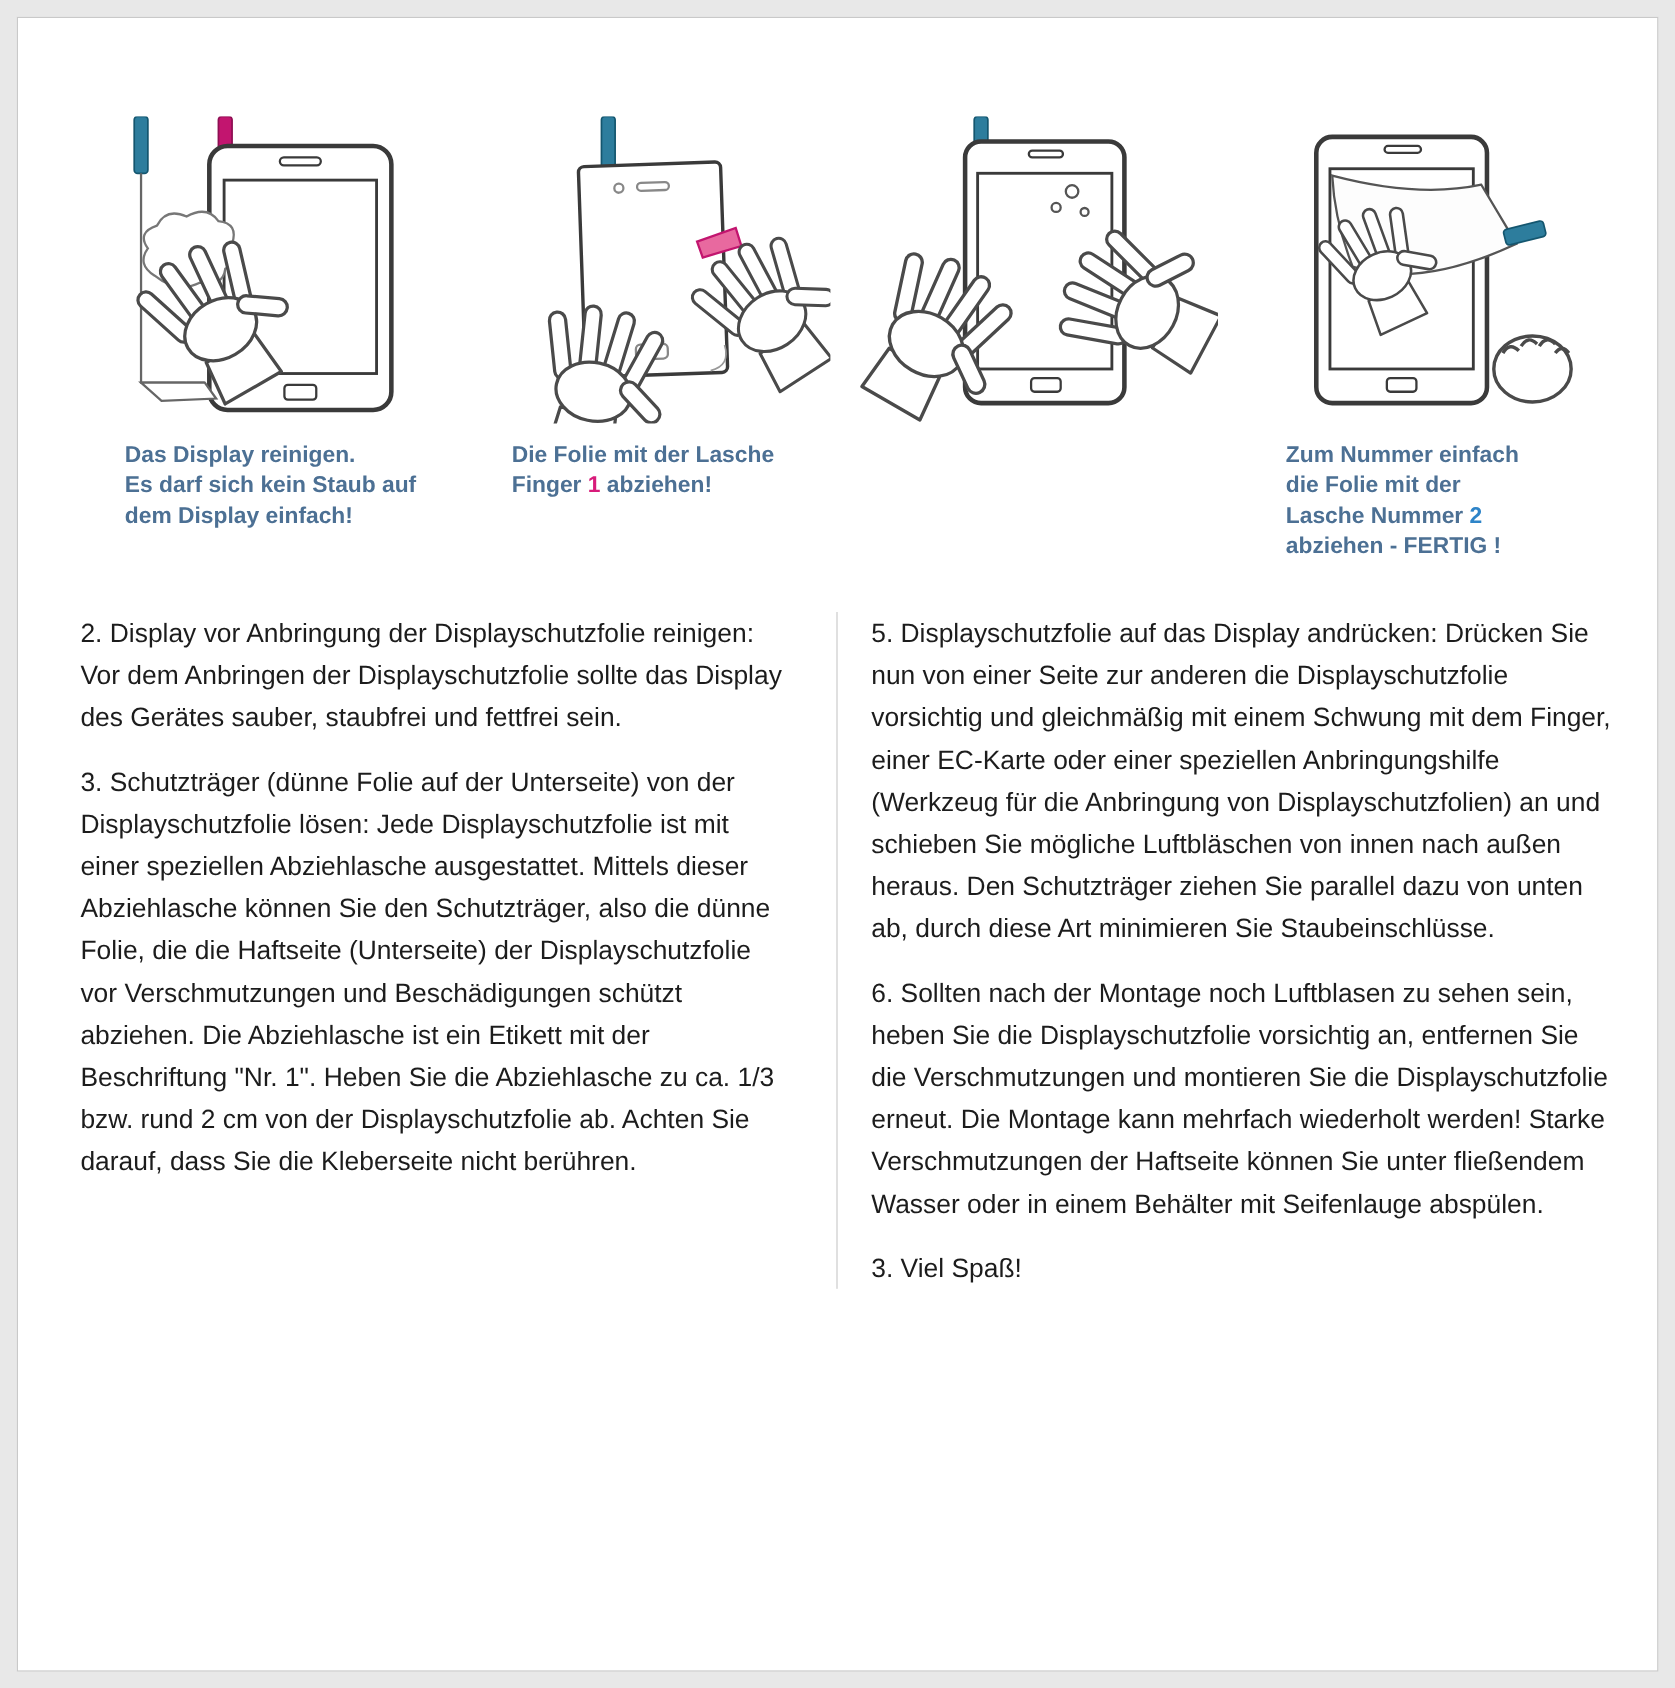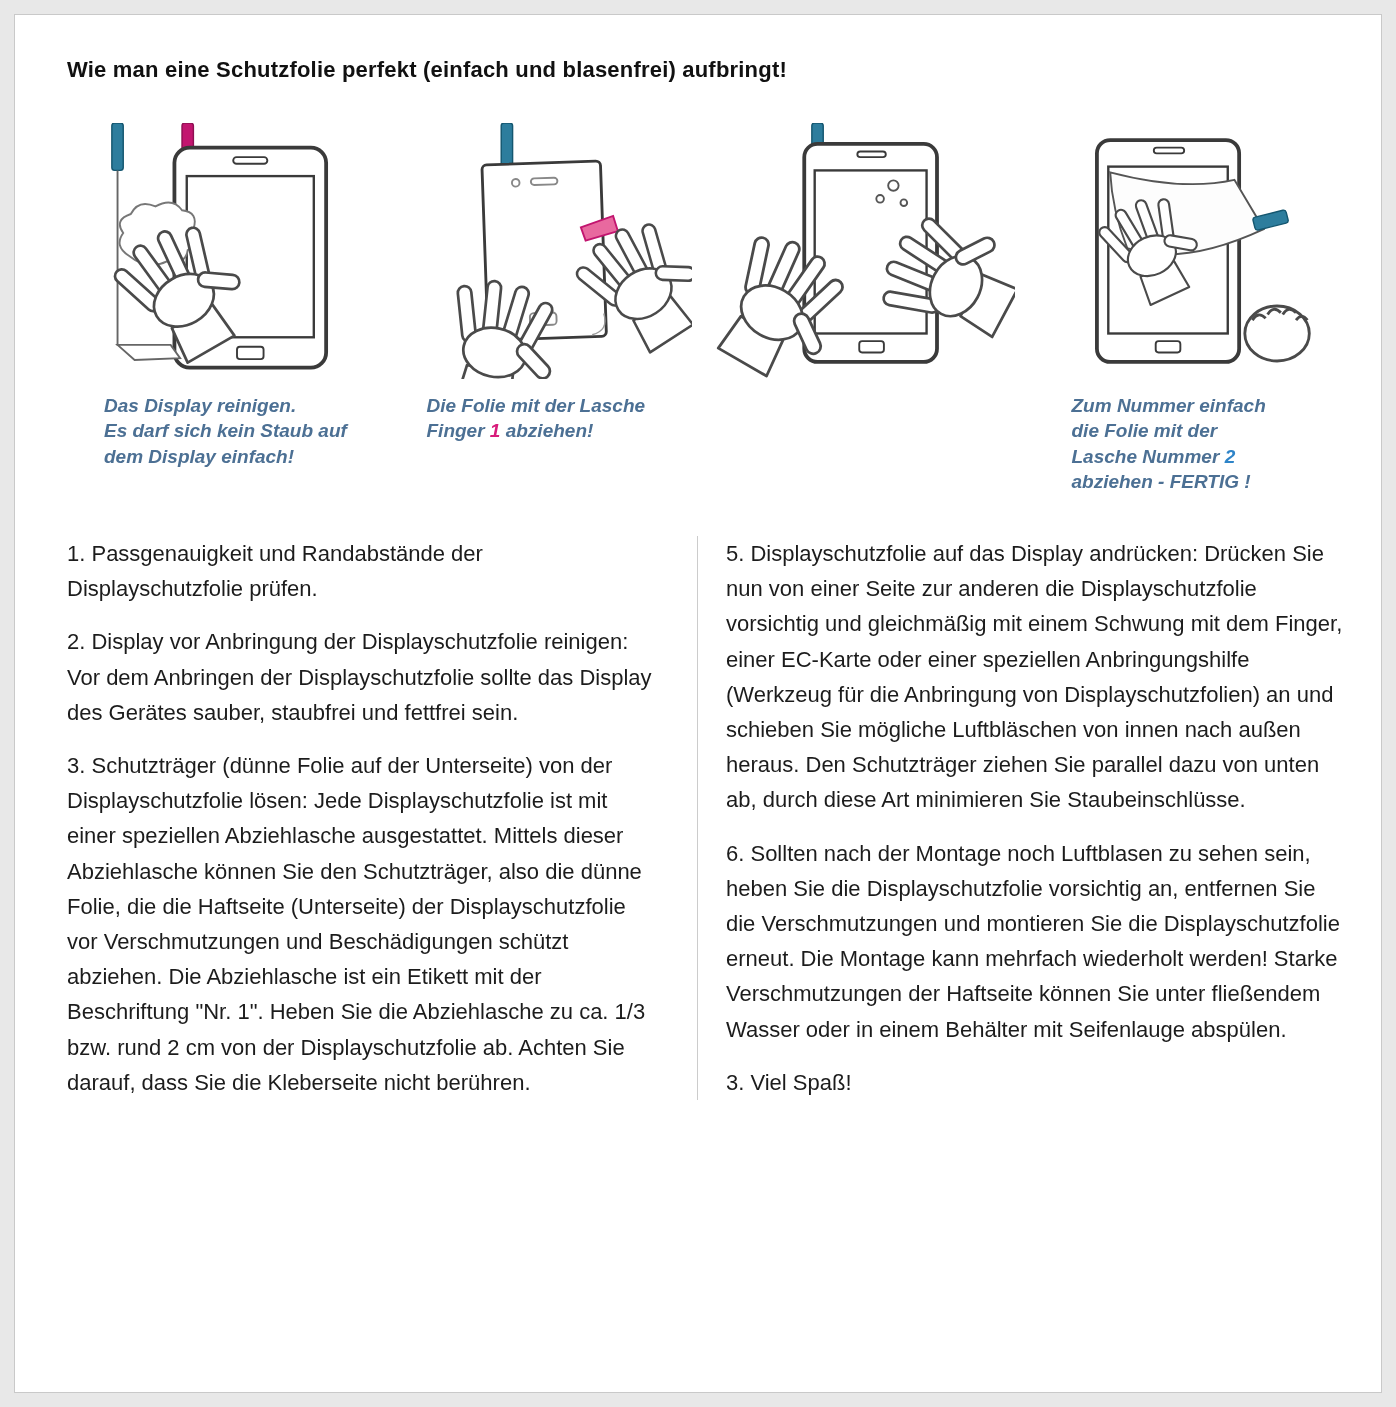--- a/index.html
+++ b/index.html
@@ -14,21 +14,21 @@
     width:1368px; height:1379px;
     background:#ffffff;
     border:1px solid #c9c9c9;
     padding:42px 38px 26px 38px;
     overflow:hidden;
   }
   .title {
     font-size:22px; font-weight:bold; color:#111111; letter-spacing:0.2px;
     padding-left:14px;
   }
-  .steps-row { display:flex; margin-top:40px;font-style:italic; }
+  .steps-row { display:flex; margin-top:40px; }
   .step { flex:1 1 0; display:flex; flex-direction:column; padding:0 6px; }
   .illus { width:100%; height:256px; display:block; }
   .caption {
     margin-top:14px; padding-left:45px;
     font-size:19px; font-weight:bold; line-height:1.33;
     color:#4c7094;
   }
   .num-pink { color:#d81b7a; }
   .num-blue { color:#2e84c8; }
   .columns { display:flex; margin-top:42px; }
@@ -50,21 +50,20 @@
       <rect x="22" y="-68" width="15" height="62" rx="7.5" transform="rotate(17 29.5 -6)"></rect>
       <path d="M-27,20 L-31,62 L29,62 L25,20 Z"></path>
       <ellipse cx="0" cy="0" rx="35" ry="27"></ellipse>
       <rect x="24" y="-16" width="16" height="46" rx="8" transform="rotate(-55 32 -8)"></rect>
     </g>
   </defs>
 </svg>
 
 <div class="sheet">
 
-  <div class="title">Wie man eine Schutzfolie perfekt (einfach und blasenfrei) aufbringt!</div>
 
   <div class="steps-row">
 
     <div class="step">
       <svg class="illus" viewBox="0 0 300 270">
         <rect x="42" y="0" width="12" height="50" rx="3" fill="#2d7d9d" stroke="#14566f" stroke-width="1.5"></rect>
         <rect x="116" y="0" width="12" height="44" rx="3" fill="#c2156f" stroke="#8e0f52" stroke-width="1.5"></rect>
         <g>
           <rect x="108" y="26" width="160" height="232" rx="16" fill="#ffffff" stroke="#3a3a3a" stroke-width="4"></rect>
           <rect x="121" y="56" width="134" height="170" fill="#ffffff" stroke="#3a3a3a" stroke-width="2.5"></rect>
@@ -145,21 +144,20 @@
         <span>die Folie mit der</span><br>
         <span><span>Lasche Nummer </span><span class="num-blue">2</span></span><br>
         <span>abziehen - FERTIG !</span>
       </div>
     </div>
 
   </div>
 
   <div class="columns">
     <div class="col col-left">
-      <p>1. Passgenauigkeit und Randabstände der Displayschutzfolie prüfen.</p>
       <p>2. Display vor Anbringung der Displayschutzfolie reinigen: Vor dem Anbringen der Displayschutzfolie sollte das Display des Gerätes sauber, staubfrei und fettfrei sein.</p>
       <p>3. Schutzträger (dünne Folie auf der Unterseite) von der Displayschutzfolie lösen: Jede Displayschutzfolie ist mit einer speziellen Abziehlasche ausgestattet. Mittels dieser Abziehlasche können Sie den Schutzträger, also die dünne Folie, die die Haftseite (Unterseite) der Displayschutzfolie vor Verschmutzungen und Beschädigungen schützt abziehen. Die Abziehlasche ist ein Etikett mit der Beschriftung "Nr. 1". Heben Sie die Abziehlasche zu ca. 1/3 bzw. rund 2 cm von der Displayschutzfolie ab. Achten Sie darauf, dass Sie die Kleberseite nicht berühren.</p>
     </div>
     <div class="col col-right">
       <p>5. Displayschutzfolie auf das Display andrücken: Drücken Sie nun von einer Seite zur anderen die Displayschutzfolie vorsichtig und gleichmäßig mit einem Schwung mit dem Finger, einer EC-Karte oder einer speziellen Anbringungshilfe (Werkzeug für die Anbringung von Displayschutzfolien) an und schieben Sie mögliche Luftbläschen von innen nach außen heraus. Den Schutzträger ziehen Sie parallel dazu von unten ab, durch diese Art minimieren Sie Staubeinschlüsse.</p>
       <p>6. Sollten nach der Montage noch Luftblasen zu sehen sein, heben Sie die Displayschutzfolie vorsichtig an, entfernen Sie die Verschmutzungen und montieren Sie die Displayschutzfolie erneut. Die Montage kann mehrfach wiederholt werden! Starke Verschmutzungen der Haftseite können Sie unter fließendem Wasser oder in einem Behälter mit Seifenlauge abspülen.</p>
       <p>3. Viel Spaß!</p>
     </div>
   </div>
 

